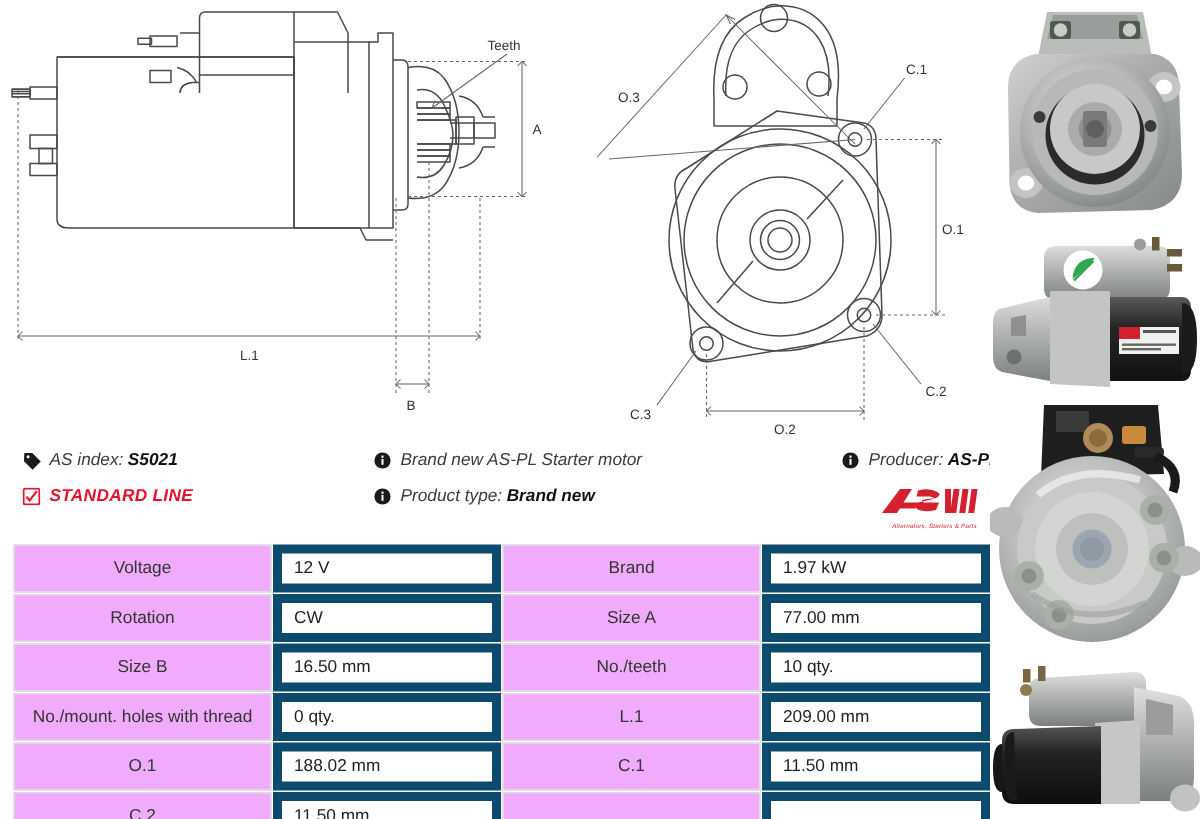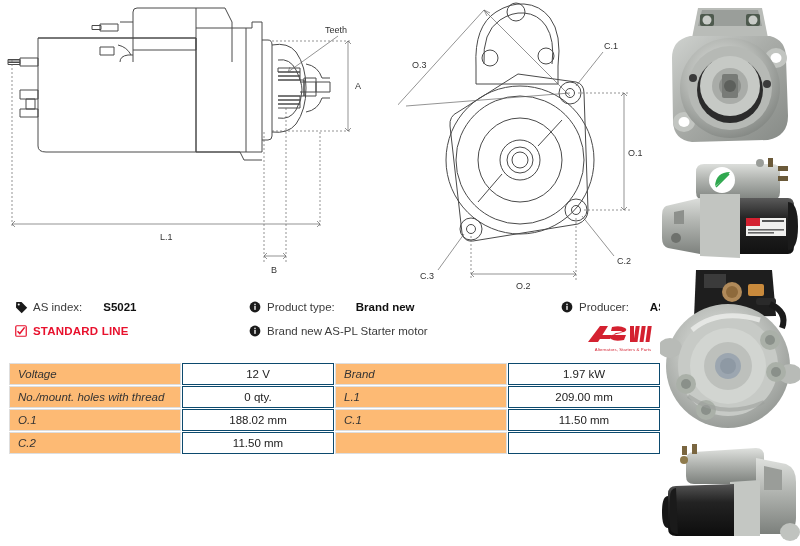--- a/index.html
+++ b/index.html
@@ -34,39 +34,39 @@
   #photo-1 { height: 118px; }
   #photo-2 { height: 168px; }
   #photo-3 { height: 110px; }
 
   
   .infobar {
     position: absolute; left: 0; top: 296px;
     width: 660px; height: 62px;
     font-size: 11.5px;
   }
-  .info-col { position: absolute; }
+  .info-col { position: absolute; font-style: italic; }
   #info-col-left  { left: 14px;  top: 4px; }
   #info-col-mid   { left: 248px; top: 4px; }
   #info-col-right { left: 560px; top: 4px; }
 
   .info-line {
     display: flex; align-items: flex-start;
     margin-bottom: 10px;
     line-height: 14px;
     white-space: nowrap;
   }
   .info-line .ico {
     flex: 0 0 auto;
     width: 14px; height: 14px;
     margin-right: 5px;
     display: inline-flex; align-items: center; justify-content: center;
   }
   .info-label { color: #3b3b3b; }
-  .info-value { font-weight: bold; color: #111; margin-left: 21px; }
+  .info-value { font-weight: bold; color: #111; margin-left: 3px; }
 
   .standard-line {
     color: #e8112d; font-weight: bold; letter-spacing: .2px;
   }
   .standard-line .ico svg { display: block; }
 
   
   .aspl-logo {
     margin-top: 2px; margin-left: 26px;
     width: 74px;
@@ -86,31 +86,30 @@
     background: #ffffff;
     font-size: 11.5px;
     table-layout: fixed;
   }
   .spec-table td {
     padding: 4px 8px;
     vertical-align: middle;
     height: 22px;
   }
   .spec-table td.lbl {
-    background: #fdba74;
+    background: #f0abfc;
     color: #333;
-    text-align: left;
+    text-align: center;
     border: 1px solid #dedede;
-    font-style: italic;
   }
   .spec-table td.val {
     background: #ffffff;
     color: #222;
-    text-align: center;
-    border: 1px solid #0c4a6e;
+    text-align: left;
+    border: 6px solid #0c4a6e;
   }
   .spec-table col.c-lbl { width: 172px; }
   .spec-table col.c-val { width: 152px; }
 
   
   .dwg svg { display: block; }
   .dimtxt {
     font-family: "Liberation Sans", sans-serif;
     font-size: 9px; fill: #333;
   }
@@ -296,32 +295,32 @@
 
     <div class="info-col" id="info-col-mid">
       <div class="info-line">
         <span class="ico">
           <svg width="12" height="12" viewBox="0 0 16 16">
             <circle cx="8" cy="8" r="7.2" fill="#1a1a1a"></circle>
             <rect x="7.1" y="6.6" width="1.8" height="5.2" fill="#ffffff"></rect>
             <rect x="7.1" y="3.6" width="1.8" height="2" fill="#ffffff"></rect>
           </svg>
         </span>
-        <span class="info-label">Product type:</span>
-        <span class="info-value">Brand new</span>
+        <span class="info-label">Brand new AS-PL Starter motor</span>
       </div>
       <div class="info-line">
         <span class="ico">
           <svg width="12" height="12" viewBox="0 0 16 16">
             <circle cx="8" cy="8" r="7.2" fill="#1a1a1a"></circle>
             <rect x="7.1" y="6.6" width="1.8" height="5.2" fill="#ffffff"></rect>
             <rect x="7.1" y="3.6" width="1.8" height="2" fill="#ffffff"></rect>
           </svg>
         </span>
-        <span class="info-label">Brand new AS-PL Starter motor</span>
+        <span class="info-label">Product type:</span>
+        <span class="info-value">Brand new</span>
       </div>
     </div>
 
     <div class="info-col" id="info-col-right">
       <div class="info-line">
         <span class="ico">
           <svg width="12" height="12" viewBox="0 0 16 16">
             <circle cx="8" cy="8" r="7.2" fill="#1a1a1a"></circle>
             <rect x="7.1" y="6.6" width="1.8" height="5.2" fill="#ffffff"></rect>
             <rect x="7.1" y="3.6" width="1.8" height="2" fill="#ffffff"></rect>
@@ -355,20 +354,32 @@
         <col class="c-val">
     </colgroup>
     <tbody>
       <tr>
         <td class="lbl">Voltage</td>
         <td class="val">12 V</td>
         <td class="lbl">Brand</td>
         <td class="val">1.97 kW</td>
       </tr>
       <tr>
+        <td class="lbl">Rotation</td>
+        <td class="val">CW</td>
+        <td class="lbl">Size A</td>
+        <td class="val">77.00 mm</td>
+      </tr>
+      <tr>
+        <td class="lbl">Size B</td>
+        <td class="val">16.50 mm</td>
+        <td class="lbl">No./teeth</td>
+        <td class="val">10 qty.</td>
+      </tr>
+      <tr>
         <td class="lbl">No./mount. holes with thread</td>
         <td class="val">0 qty.</td>
         <td class="lbl">L.1</td>
         <td class="val">209.00 mm</td>
       </tr>
       <tr>
         <td class="lbl">O.1</td>
         <td class="val">188.02 mm</td>
         <td class="lbl">C.1</td>
         <td class="val">11.50 mm</td>

